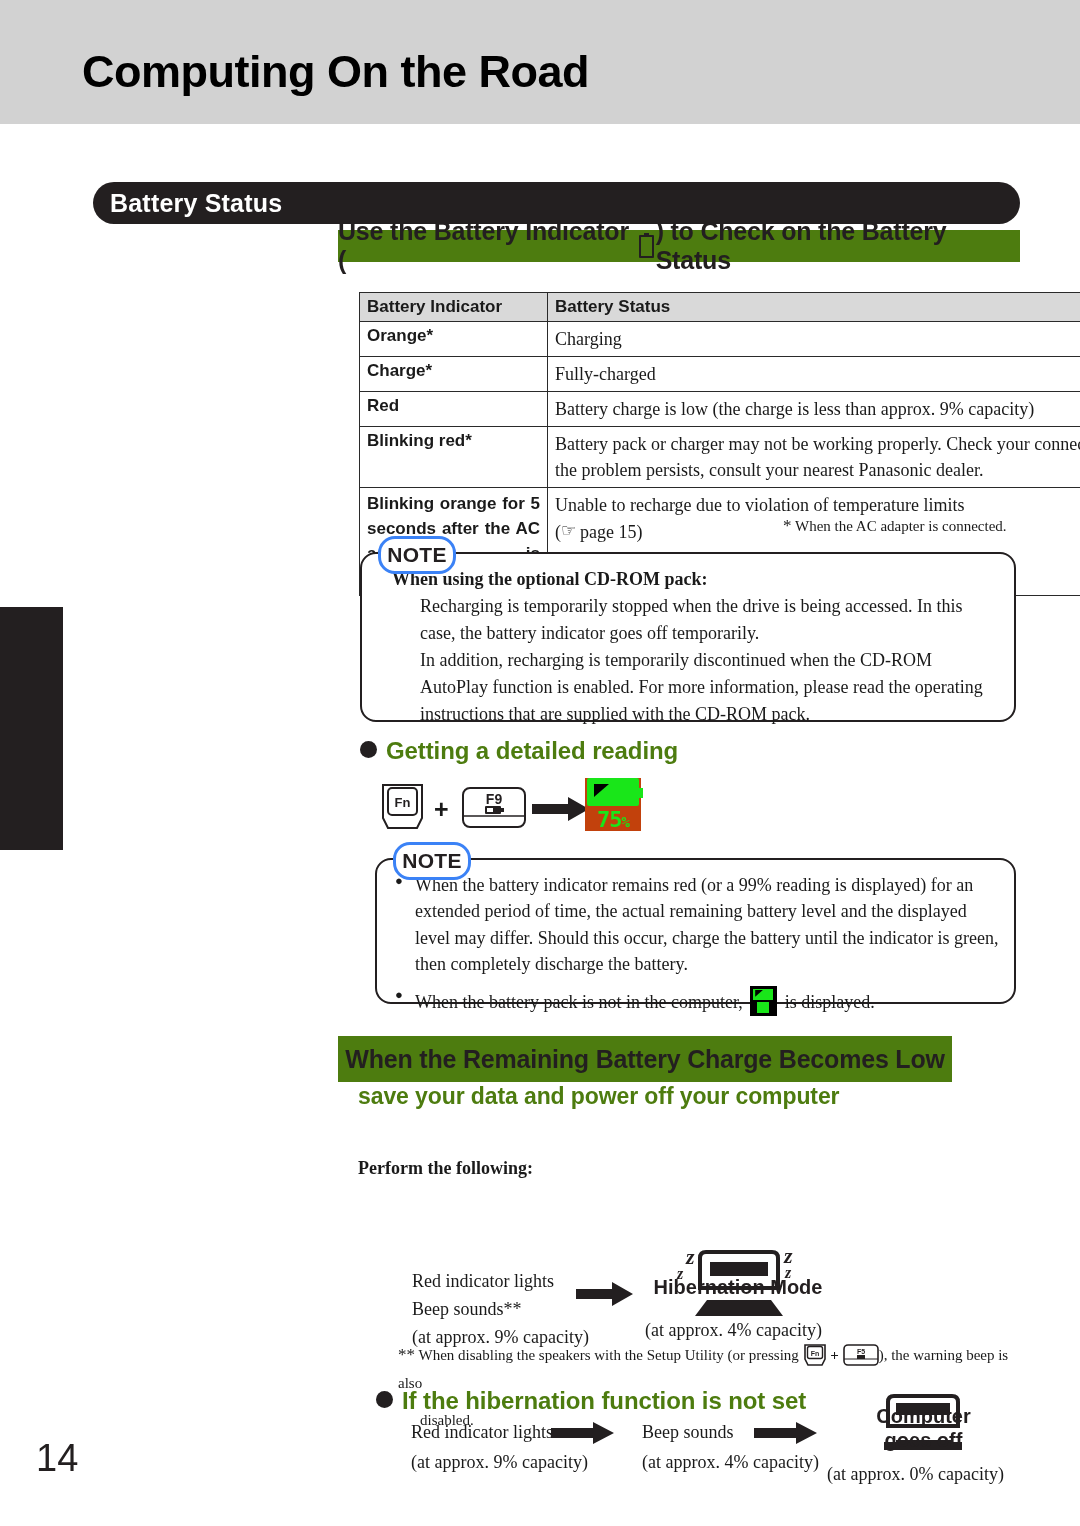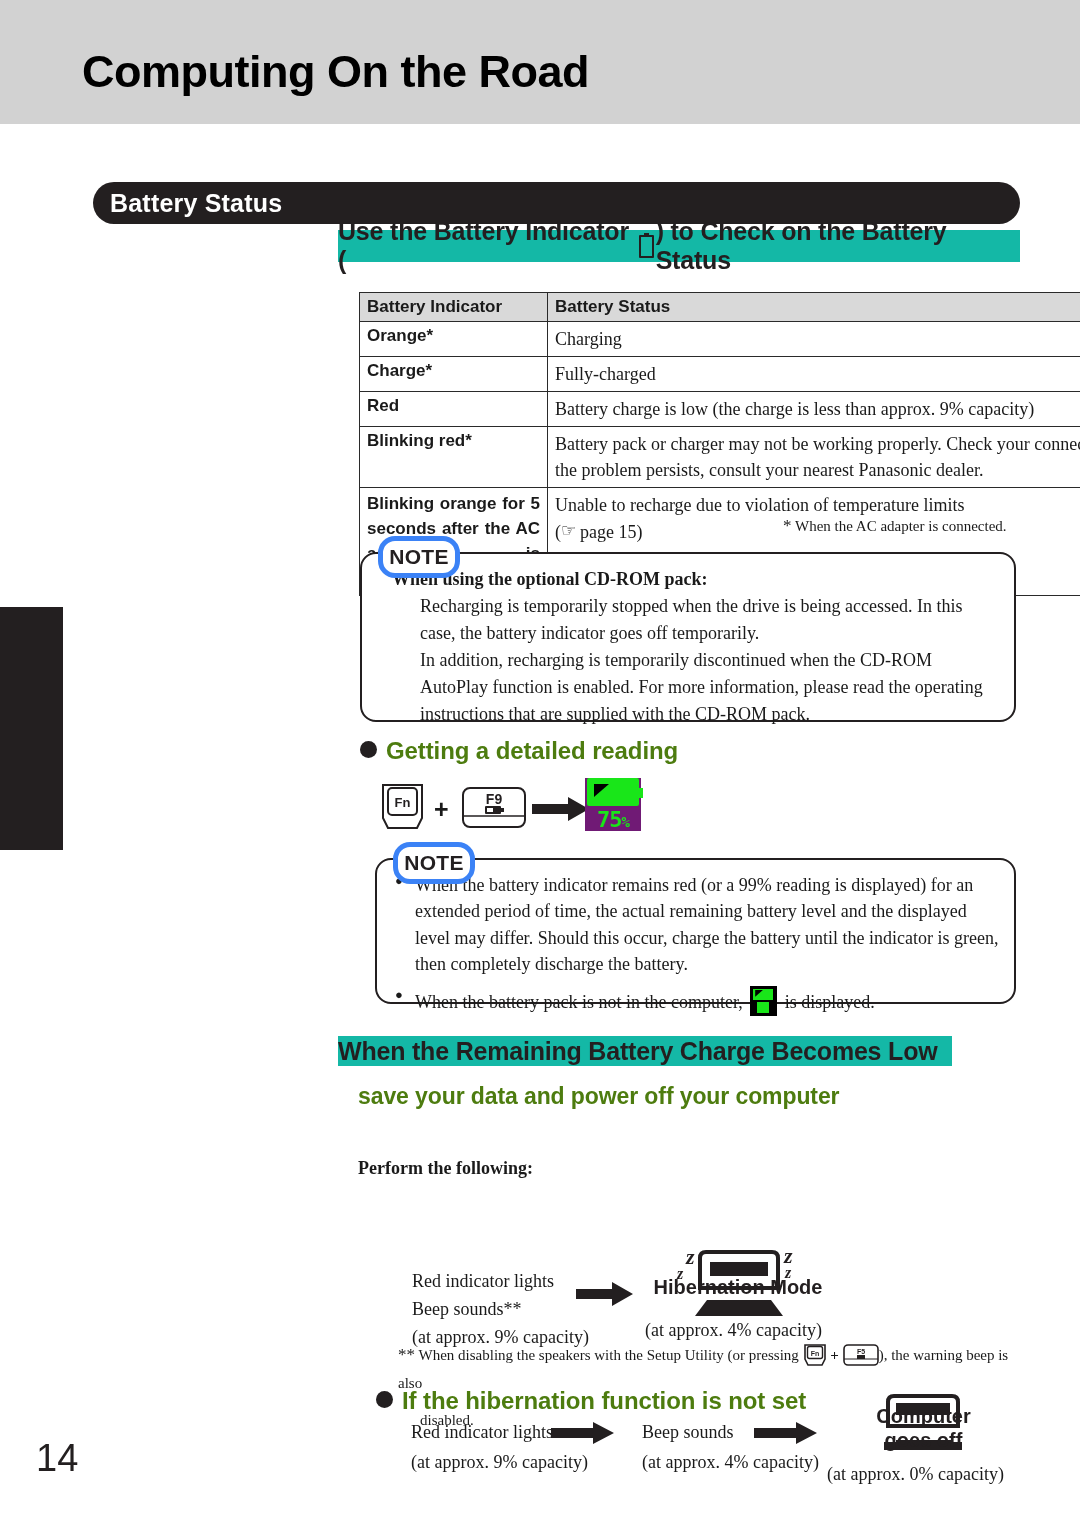--- a/index.html
+++ b/index.html
@@ -38,31 +38,31 @@
   }
   .section-bar-label{
     position:absolute;left:110px;top:189px;
     font-family:"Liberation Sans", sans-serif;
     font-weight:bold;font-size:25px;color:#ffffff;letter-spacing:0.2px;
   }
 
   
   .sub-head{
     position:absolute;
-    background:#14b8a6;
-    font-family:"Liberation Sans", sans-serif;
-    font-weight:bold;color:#231f20;
+    background:#4d7c0f;
+    font-family:"Liberation Sans", sans-serif;
+    font-weight:bold;color:#231f20;justify-content:center;
   }
   #subhead-indicator{
     left:338px;top:230px;width:682px;height:32px;
     font-size:25px;letter-spacing:-0.2px;
     display:flex;align-items:center;
   }
   #subhead-low{
-    left:338px;top:1036px;width:614px;height:30px;
+    left:338px;top:1036px;width:614px;height:46px;
     font-size:25px;letter-spacing:-0.2px;
     display:flex;align-items:center;
   }
   .bat-inline{
     display:inline-block;width:11px;height:19px;
     border:2px solid #231f20;border-radius:1px;
     position:relative;margin:0 2px;vertical-align:-3px;
   }
   .bat-inline:before{
     content:"";position:absolute;left:3px;top:-4px;width:5px;height:3px;
@@ -114,21 +114,21 @@
   
   .note-box{
     position:absolute;
     border:2.5px solid #231f20;
     border-radius:16px;
     background:#ffffff;
   }
   .note-badge{
     position:absolute;
     background:#ffffff;
-    border:5px solid #3b82f6;
+    border:3px solid #3b82f6;
     border-radius:17px;
     height:32px;
     display:flex;align-items:center;justify-content:center;
     font-family:"Liberation Sans", sans-serif;
     font-weight:bold;font-size:21px;color:#231f20;
     letter-spacing:0.3px;
     z-index:3;
   }
   #note1{left:360px;top:552px;width:652px;height:166px;}
   #note1-badge{left:378px;top:536px;width:72px;}
@@ -171,21 +171,21 @@
     position:absolute;width:62px;height:42px;
   }
   .plus{
     position:absolute;font-family:"Liberation Sans", sans-serif;
     font-weight:bold;font-size:25px;
   }
   .arrow-blk{position:absolute;}
 
   
   .lcd{
-    position:absolute;background:#701a75;
+    position:absolute;background:#c2410c;
     display:flex;flex-direction:column;align-items:center;justify-content:center;
   }
   .lcd-bat{
     width:44px;height:24px;border:4px solid #19e619;border-radius:2px;
     position:relative;background:#19e619;
   }
   .lcd-bat:after{
     content:"";position:absolute;right:-8px;top:6px;width:5px;height:10px;
     background:#19e619;
   }

